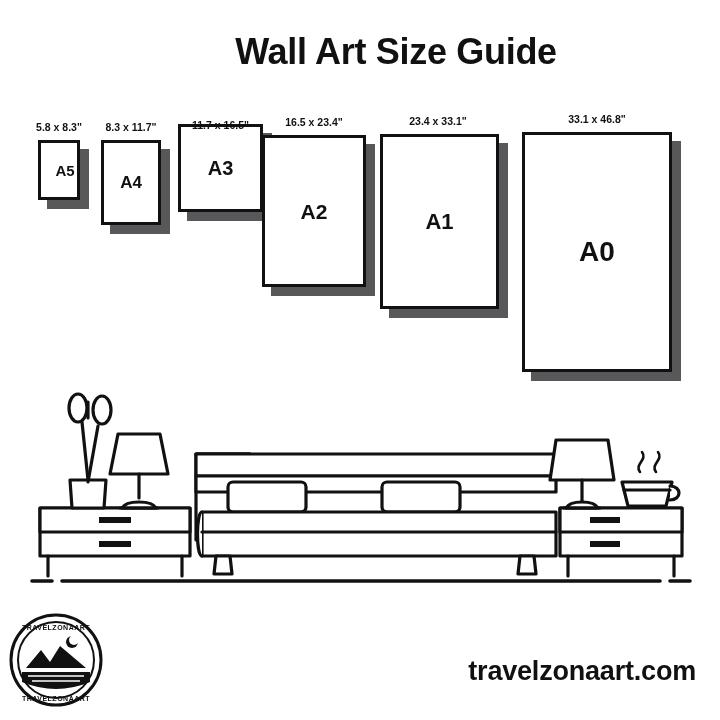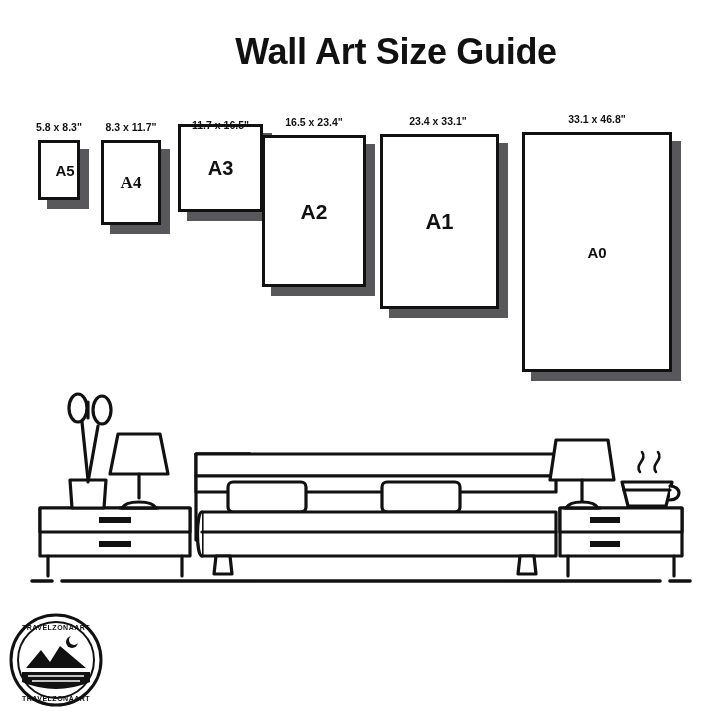--- a/index.html
+++ b/index.html
@@ -126,21 +126,21 @@
       <div class="frame-wrap" style="left: 38px; top: 140px; width: 42px; height: 60px;">
         <div class="frame-shadow" style="background: rgb(88, 88, 90);"></div>
         <div class="frame-box">
           <div class="frame-label" style="font-size: 15px; margin-left: 12px;">A5</div>
         </div>
       </div>
       <div class="frame-dim" style="width: 82px; left: 18px; top: 121px;">5.8 x 8.3"</div>
       <div class="frame-wrap" style="left: 101px; top: 140px; width: 60px; height: 85px;">
         <div class="frame-shadow" style="background: rgb(88, 88, 90);"></div>
         <div class="frame-box">
-          <div class="frame-label" style="font-size: 17px; font-family: Liberation Serif, serif;">A4</div>
+          <div class="frame-label" style="font-size: 17px;">A4</div>
         </div>
       </div>
       <div class="frame-dim" style="width: 100px; left: 81px; top: 121px;">8.3 x 11.7"</div>
       <div class="frame-wrap" style="left: 178px; top: 124px; width: 85px; height: 88px;">
         <div class="frame-shadow" style="background: rgb(88, 88, 90);"></div>
         <div class="frame-box">
           <div class="frame-label" style="font-size: 20px;">A3</div>
         </div>
       </div>
       <div class="frame-dim" style="width: 125px; left: 158px; top: 119px;">11.7 x 16.5"</div>
@@ -154,21 +154,21 @@
       <div class="frame-wrap" style="left: 380px; top: 134px; width: 119px; height: 175px;">
         <div class="frame-shadow" style="background: rgb(88, 88, 90);"></div>
         <div class="frame-box">
           <div class="frame-label" style="font-size: 22px;">A1</div>
         </div>
       </div>
       <div class="frame-dim" style="width: 156px; left: 360px; top: 115px;">23.4 x 33.1"</div>
       <div class="frame-wrap" style="left: 522px; top: 132px; width: 150px; height: 240px;">
         <div class="frame-shadow" style="background: rgb(88, 88, 90);"></div>
         <div class="frame-box">
-          <div class="frame-label" style="font-size: 15px;">A0</div>
+          <div class="frame-label" style="font-size: 28px;">A0</div>
         </div>
       </div>
       <div class="frame-dim" style="width: 190px; left: 502px; top: 113px;">33.1 x 46.8"</div>
     </div>
 
   <svg id="scene" viewBox="0 0 720 250">
     <g fill="none" stroke="#111111" stroke-width="3.2" stroke-linejoin="round" stroke-linecap="round">
 
       <g>
         <line x1="32" y1="221" x2="52" y2="221" stroke-width="3.6"></line>
@@ -253,14 +253,15 @@
       <circle cx="64" cy="30" r="6" fill="#111111"></circle>
       <circle cx="66" cy="28" r="5" fill="#ffffff"></circle>
       <path d="M14 60 L82 60 L82 70 Q48 84 14 70 Z" fill="#111111"></path>
       <path d="M20 64 L76 64" stroke="#ffffff" stroke-width="1.6"></path>
       <path d="M24 69 L72 69" stroke="#ffffff" stroke-width="1.6"></path>
     </svg>
     <div class="logo-text-top" style="top:12px">TRAVELZONAART</div>
     <div class="logo-text-bottom" style="bottom:6px">TRAVELZONAART</div>
   </div>
 
+  <div id="website">travelzonaart.com</div>
 
 </div>
 
 </body></html>

